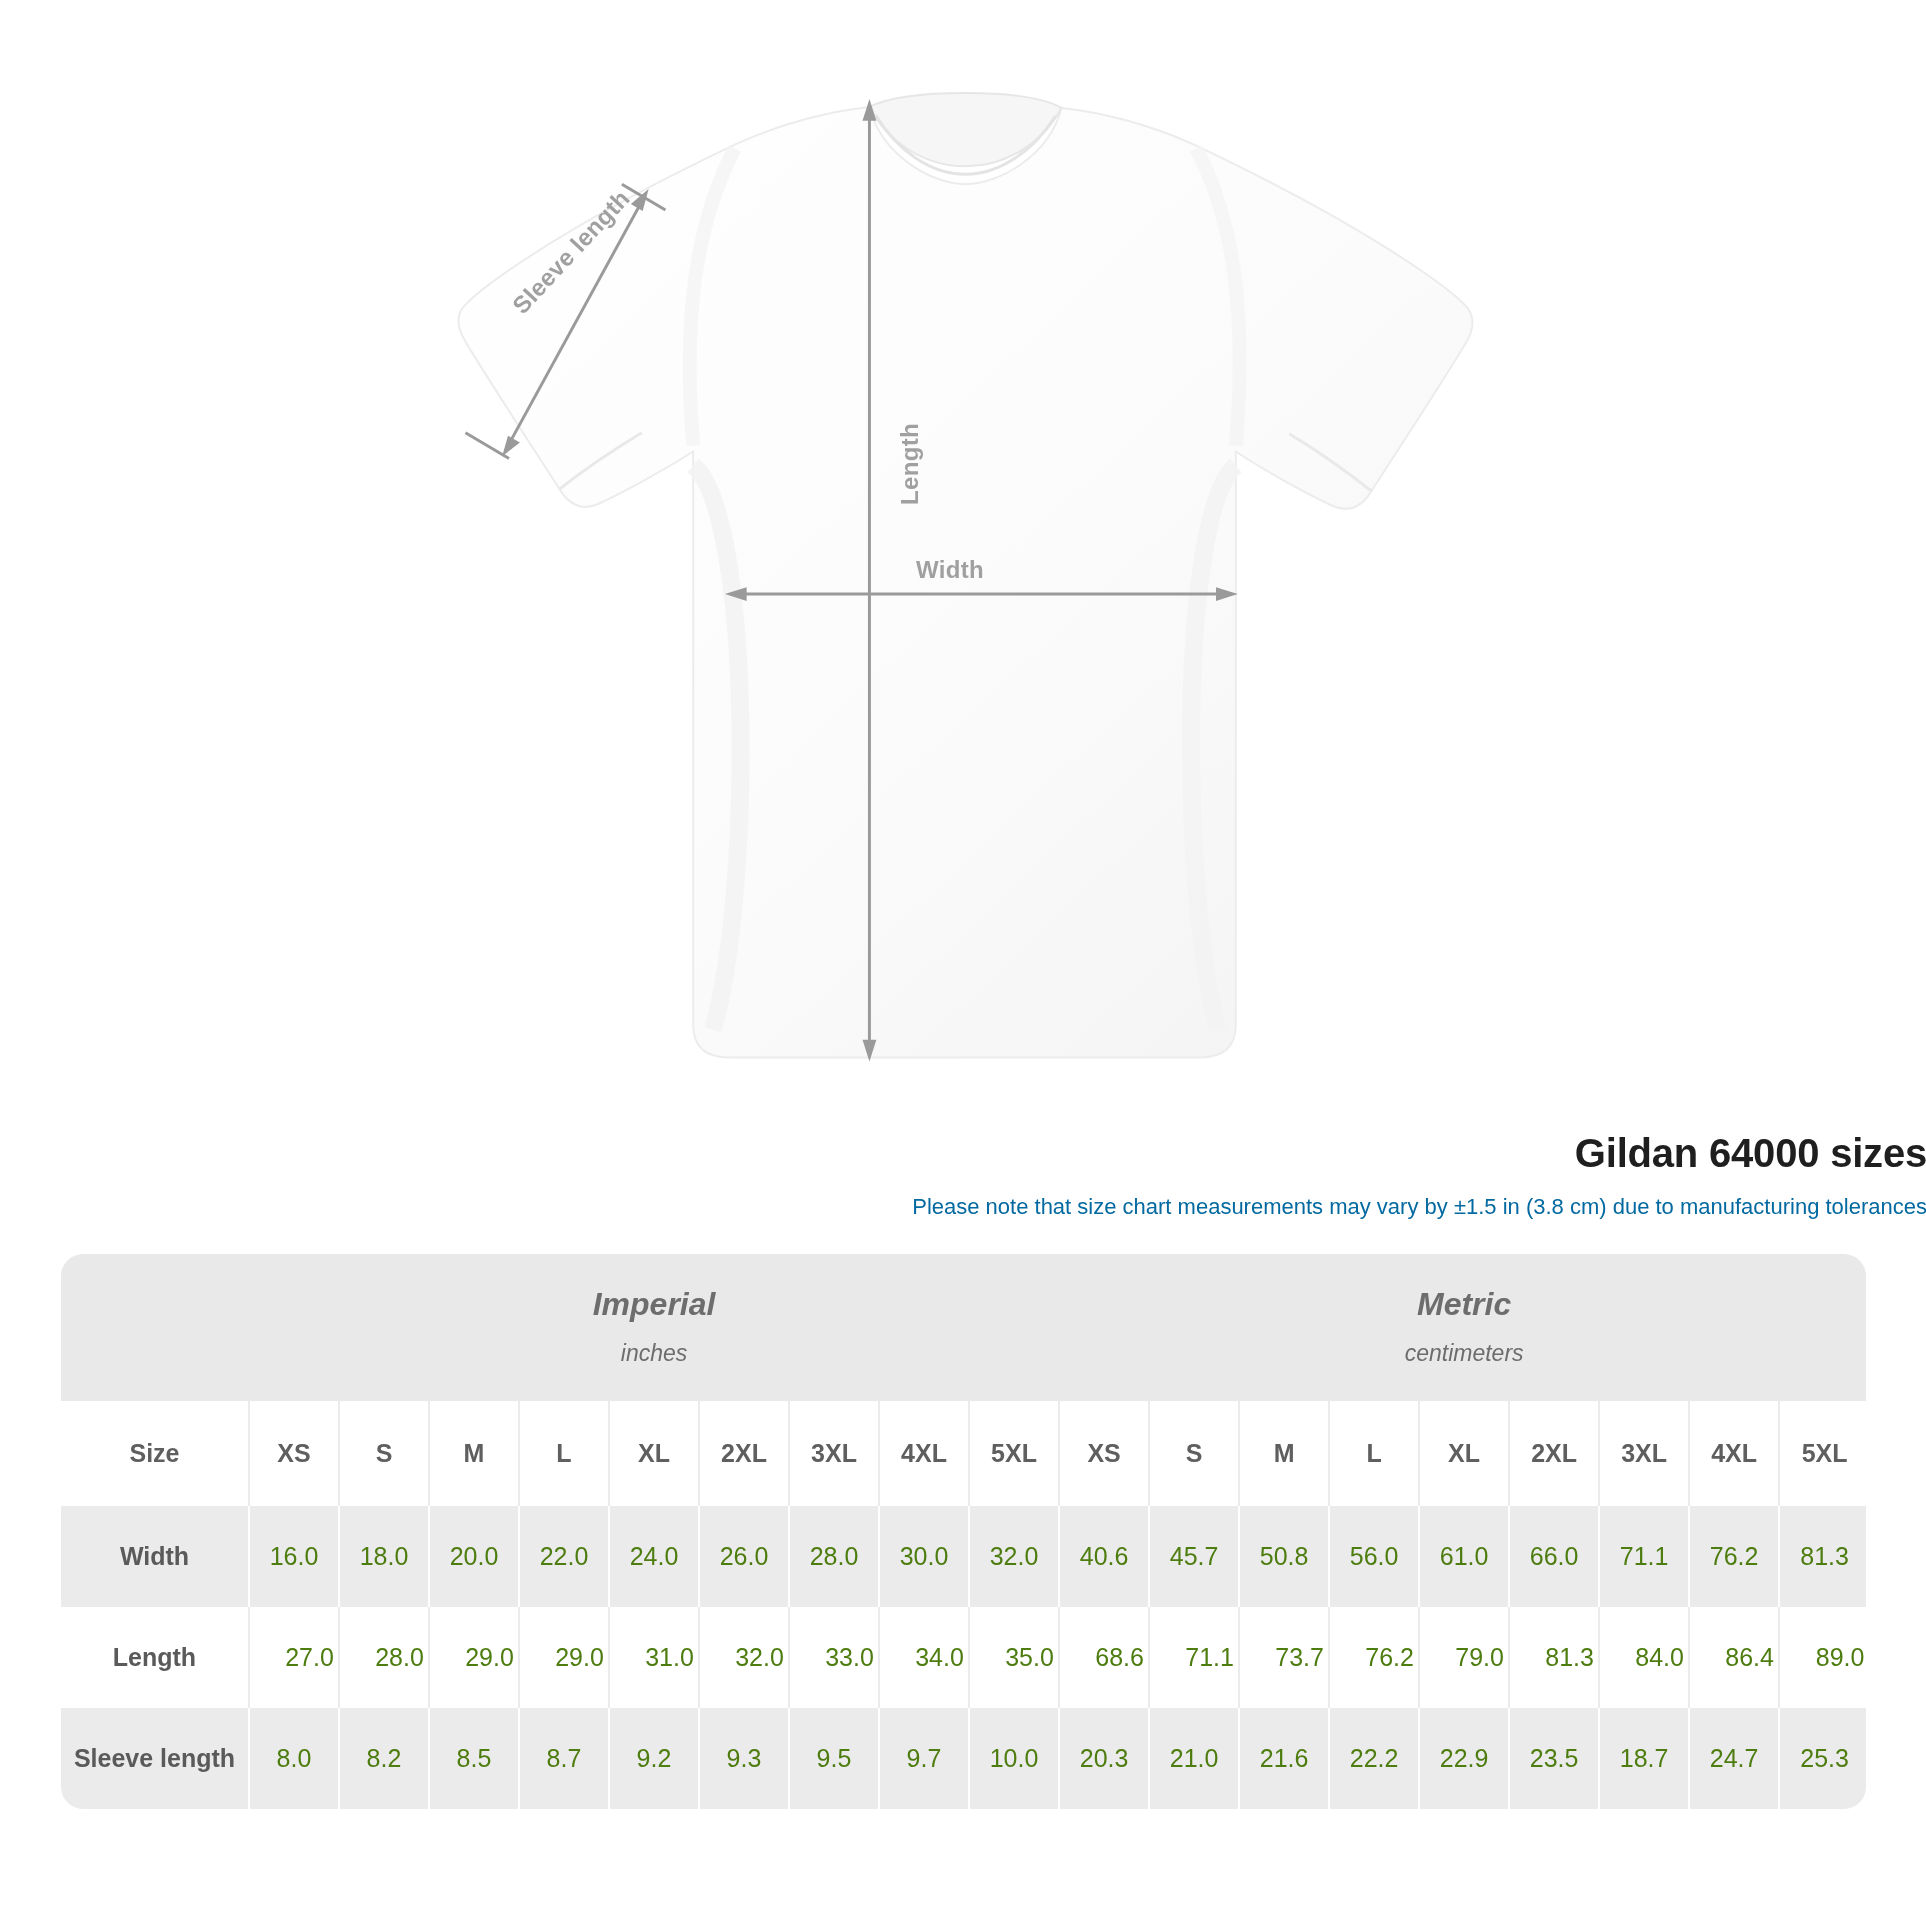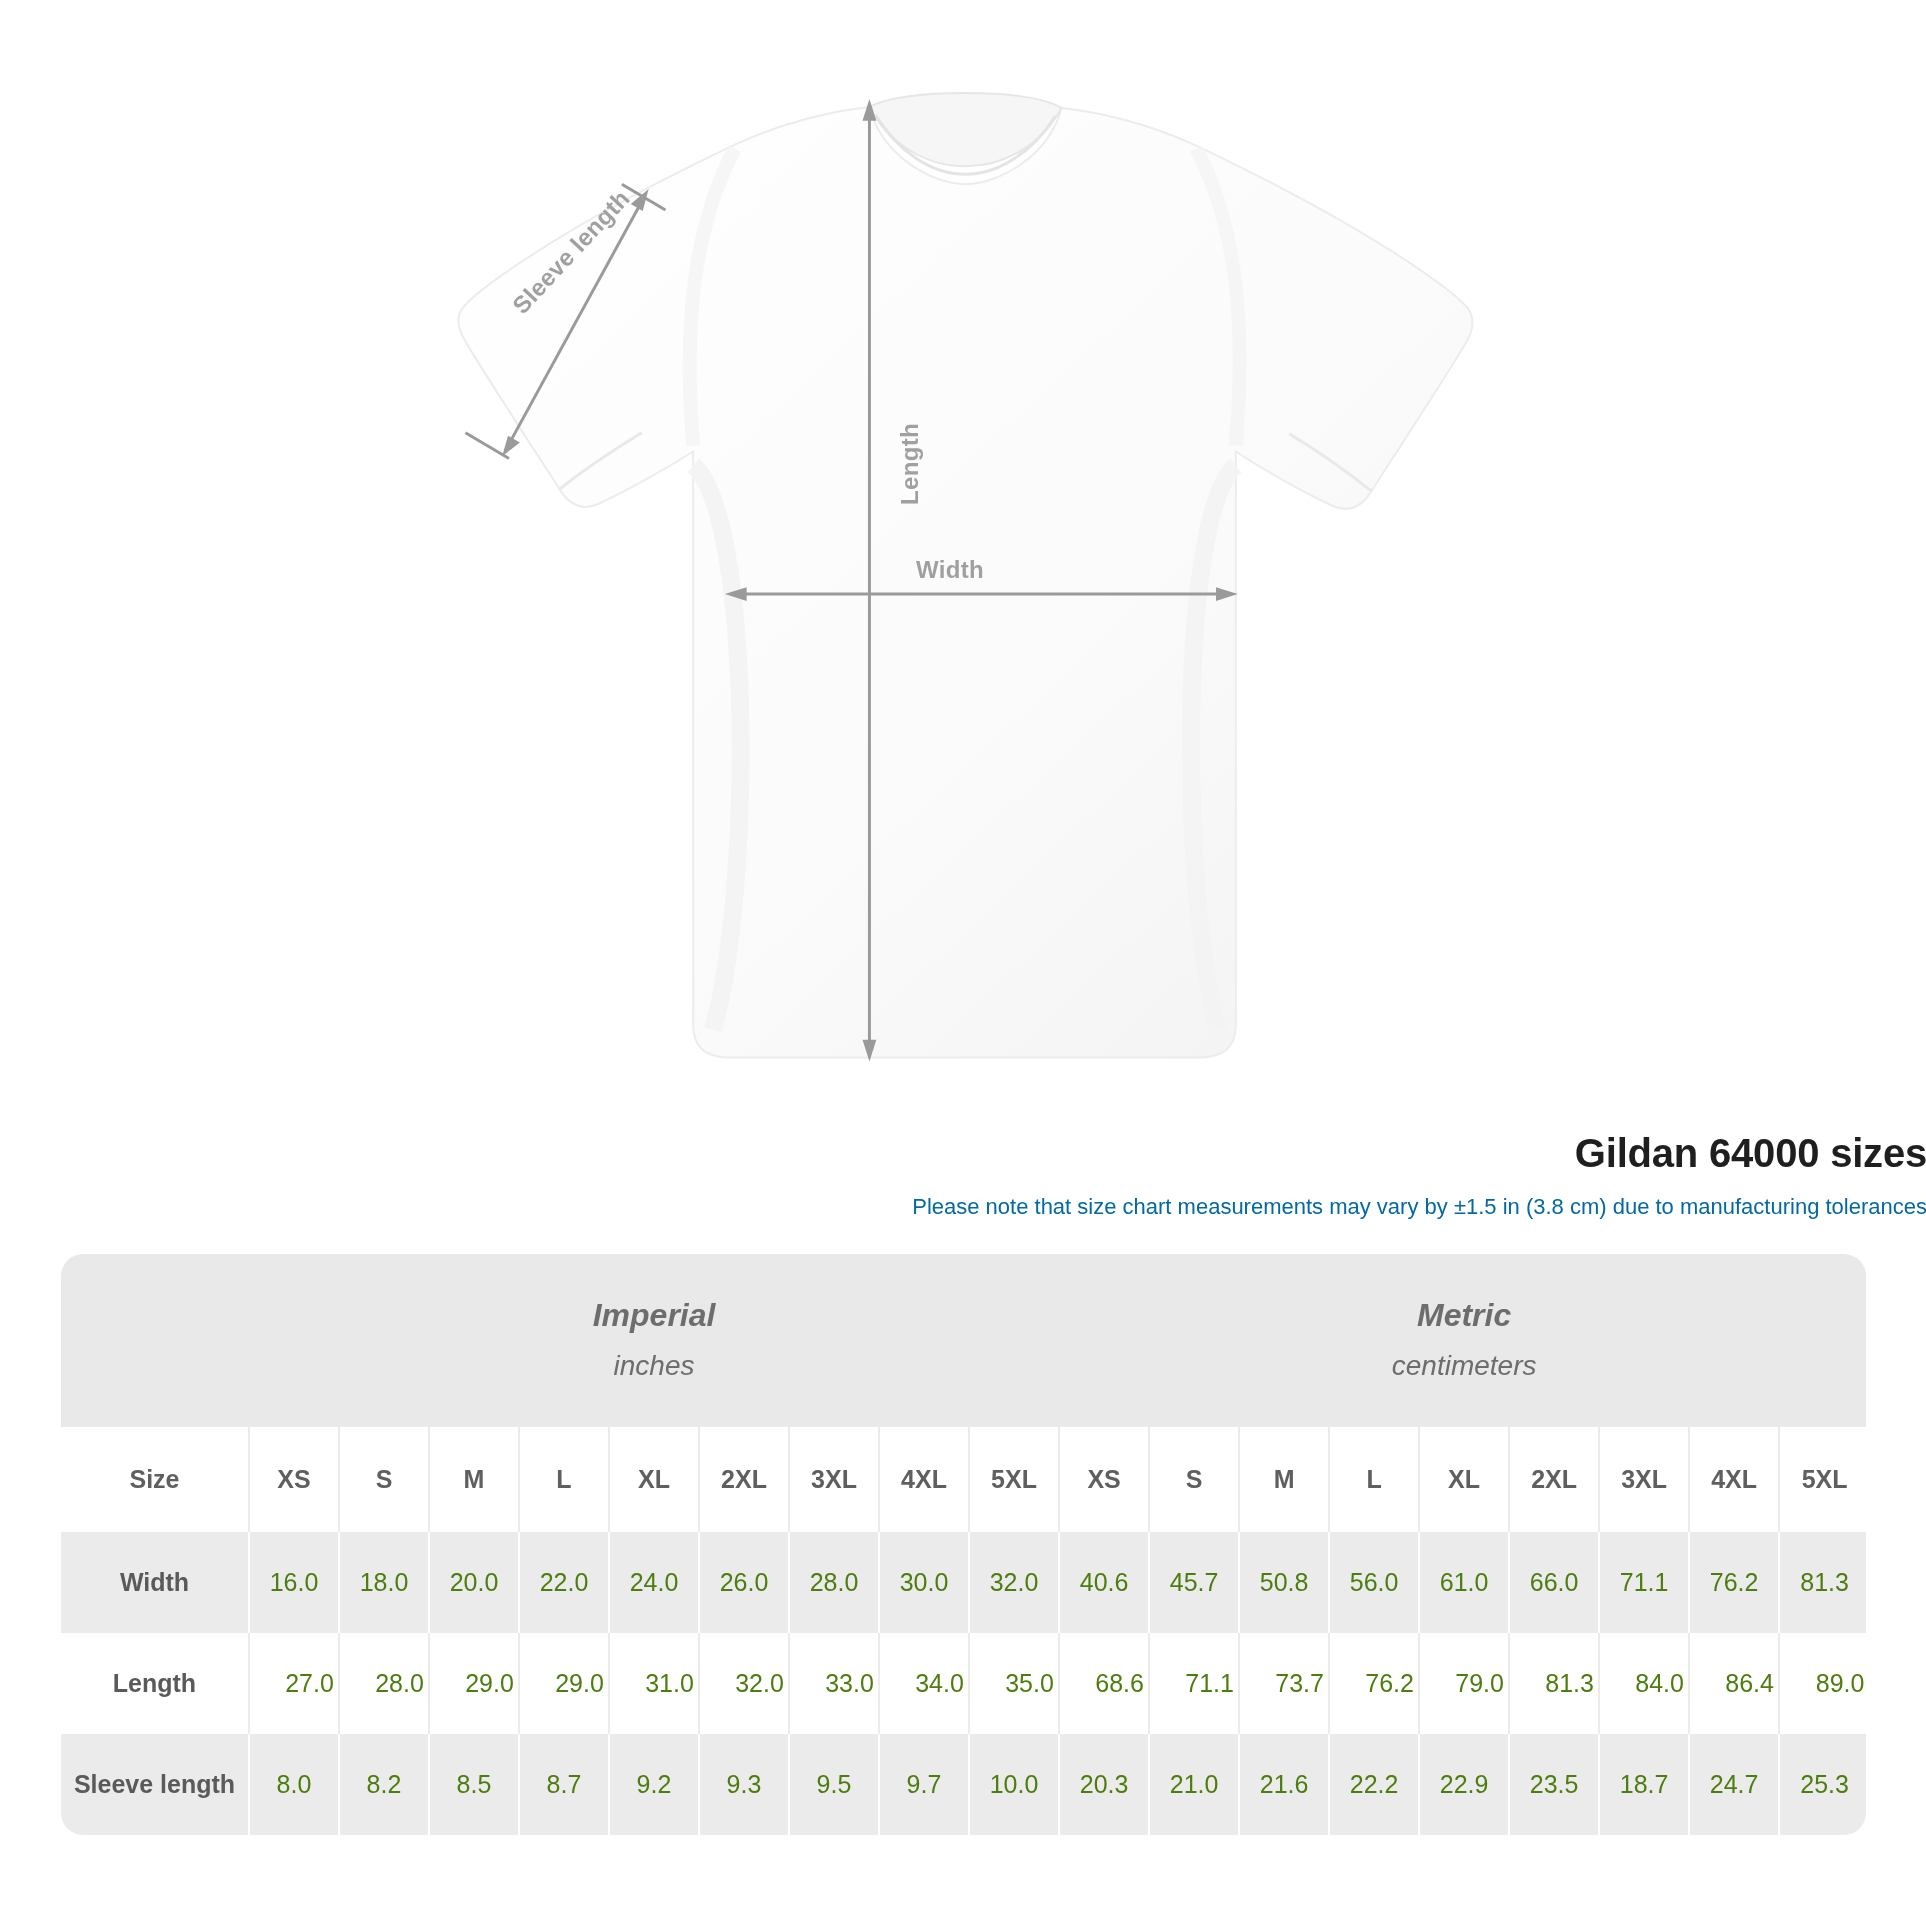--- a/index.html
+++ b/index.html
@@ -82,32 +82,32 @@
     table-layout: fixed;
   }
   table.size-table td, table.size-table th {
     text-align: center;
     vertical-align: middle;
     border: none;
   }
   
   .unit-cell {
     background: #e9e9e9;
-    height: 173px;
+    height: 147px;
     padding: 0;
   }
   .unit-name {
     font-size: 32px;
     font-style: italic;
     font-weight: bold;
     color: #6d6d6d;
     line-height: 1.05;
   }
   .unit-sub {
-    font-size: 28px;
+    font-size: 23px;
     font-style: italic;
     color: #6d6d6d;
     margin-top: 18px;
   }
   .corner-cell {
     background: #e9e9e9;
   }
 
   
   .hdr-row td {

